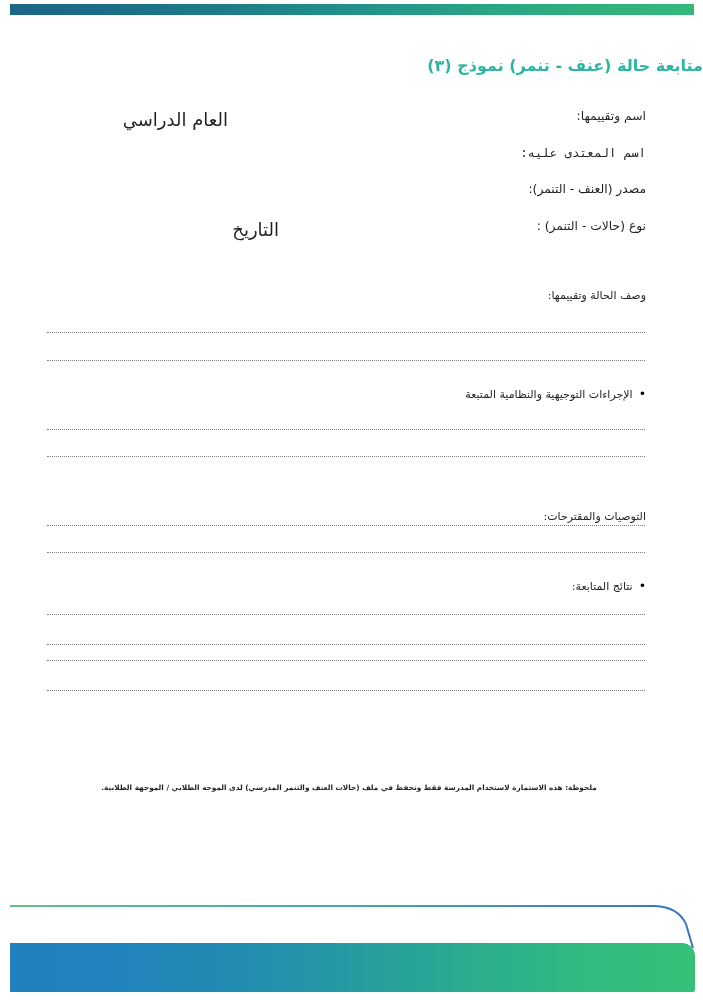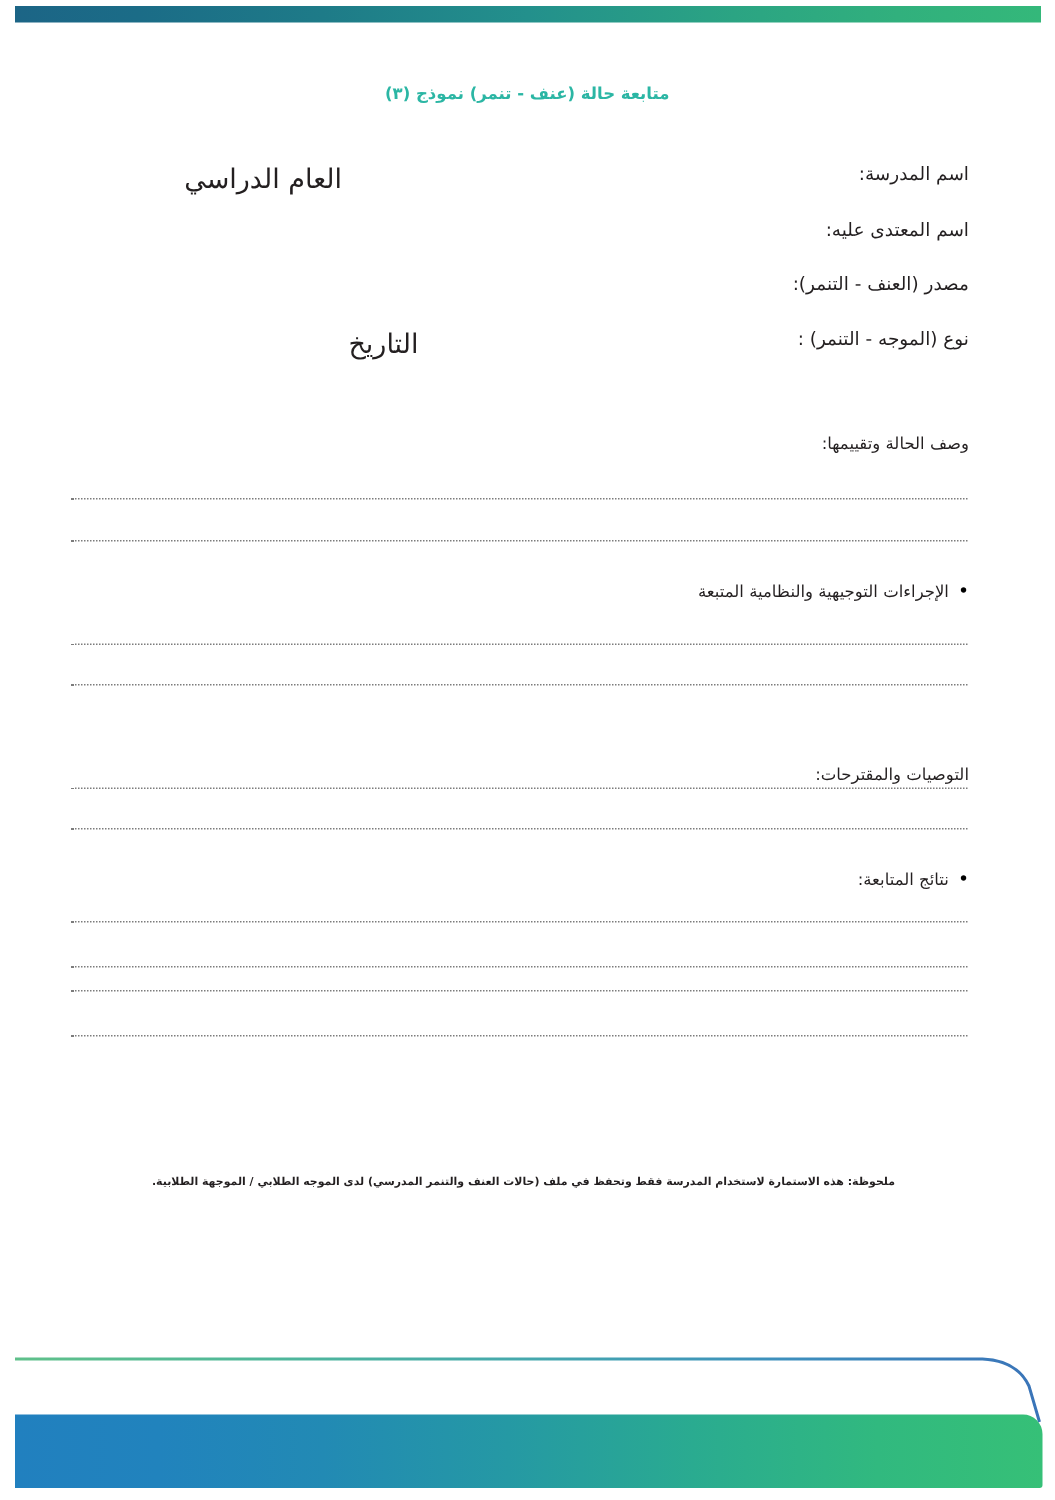--- a/index.html
+++ b/index.html
@@ -32,22 +32,22 @@
         #31b07d 86%,
         #34b87a 100%);
   }
 
   
   .page-title {
     position: absolute;
     top: 56px;
     left: 0;
     width: 703px;
-    text-align: center;
-    font-size: 11px;
+    text-align: right;
+    font-size: 16px;
     font-weight: 700;
     letter-spacing: 0px;
     color: #2bb6a4;
     direction: rtl;
     white-space: nowrap;
   }
 
   
   .field-row {
     position: absolute;
@@ -140,34 +140,34 @@
   }
 </style>
 </head>
 <body>
 
 <div class="top-bar"></div>
 
 <div class="page-title">متابعة حالة (عنف - تنمر) نموذج (٣)</div>
 
 <div class="field-row" style="top:109px;">
-  <span class="field-label">اسم المدرسة:</span>
+  <span class="field-label">اسم وتقييمها:</span>
   <span class="field-sublabel" style="right:418px;">العام الدراسي</span>
 </div>
 
-<div class="field-row" style="top:146px;">
+<div class="field-row" style="top:146px;font-family:Liberation Mono, monospace;">
   <span class="field-label">اسم المعتدى عليه:</span>
 </div>
 
 <div class="field-row" style="top:182px;">
   <span class="field-label">مصدر (العنف - التنمر):</span>
 </div>
 
 <div class="field-row" style="top:219px;">
-  <span class="field-label">نوع (الموجه - التنمر) :</span>
+  <span class="field-label">نوع (حالات - التنمر) :</span>
   <span class="field-sublabel" style="right:367px;">التاريخ</span>
 </div>
 
 <div class="section-head" style="top:289px;">وصف الحالة وتقييمها:</div>
 <div class="dot-line" style="top:332px;"></div>
 <div class="dot-line" style="top:360px;"></div>
 
 <div class="section-head bulleted" style="top:386px;text-align:right;">الإجراءات التوجيهية والنظامية المتبعة</div>
 <div class="dot-line" style="top:429px;"></div>
 <div class="dot-line" style="top:456px;"></div>

